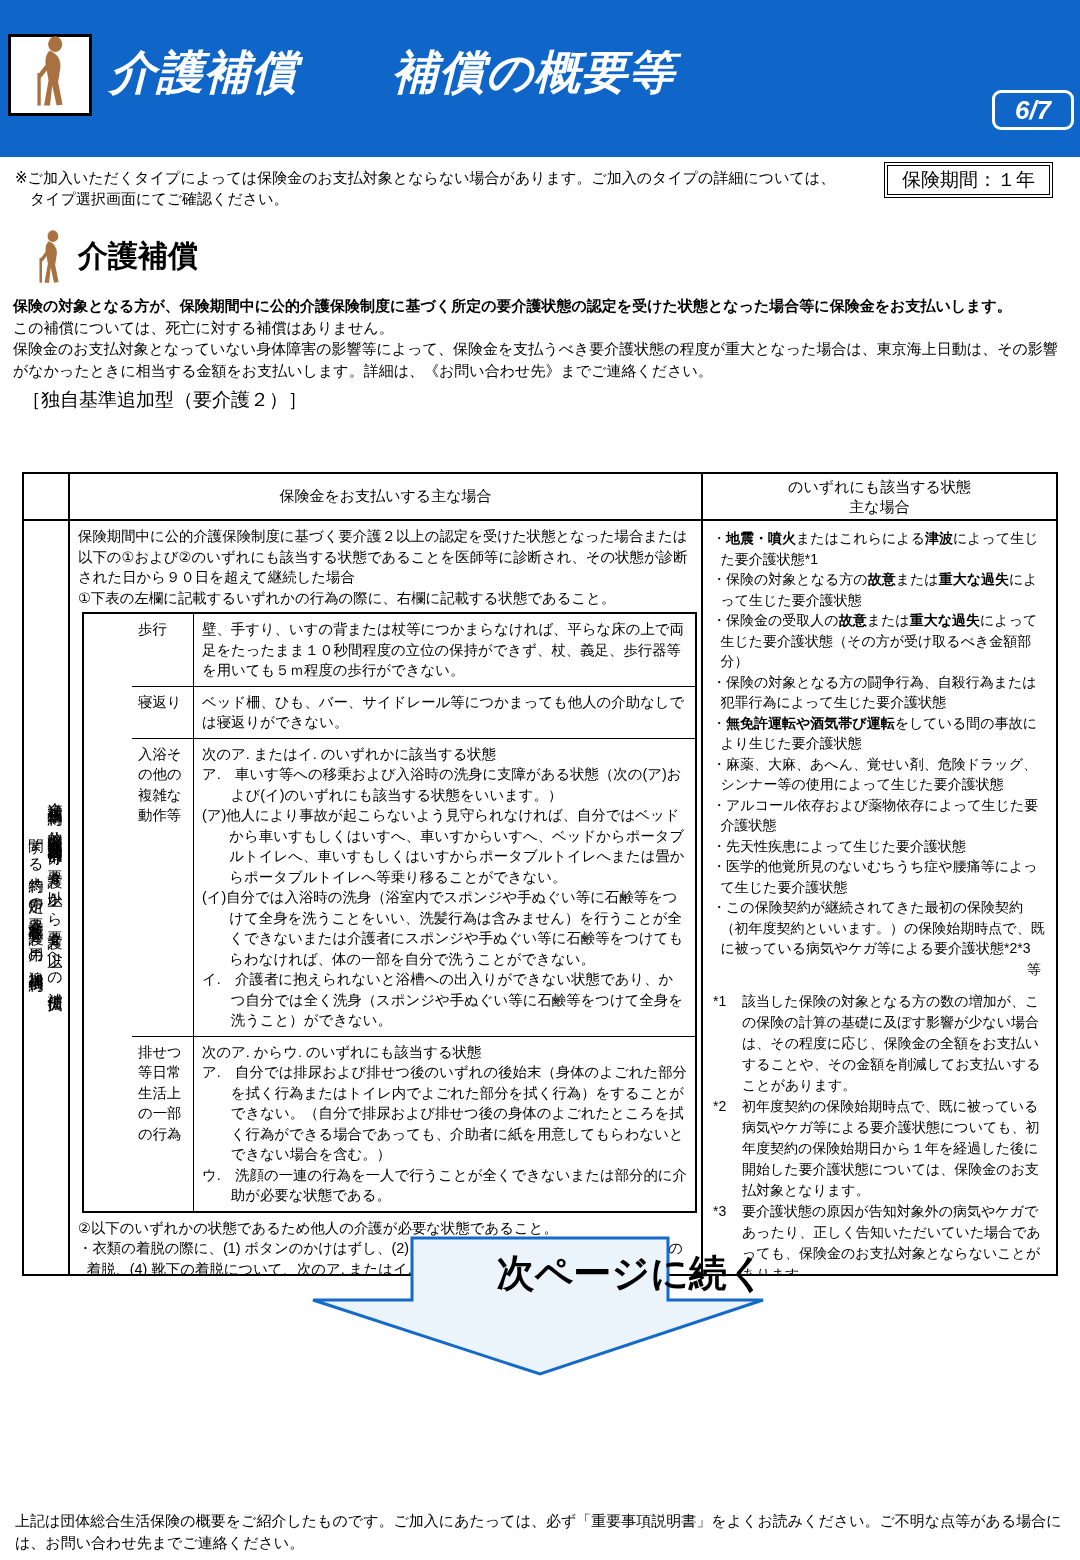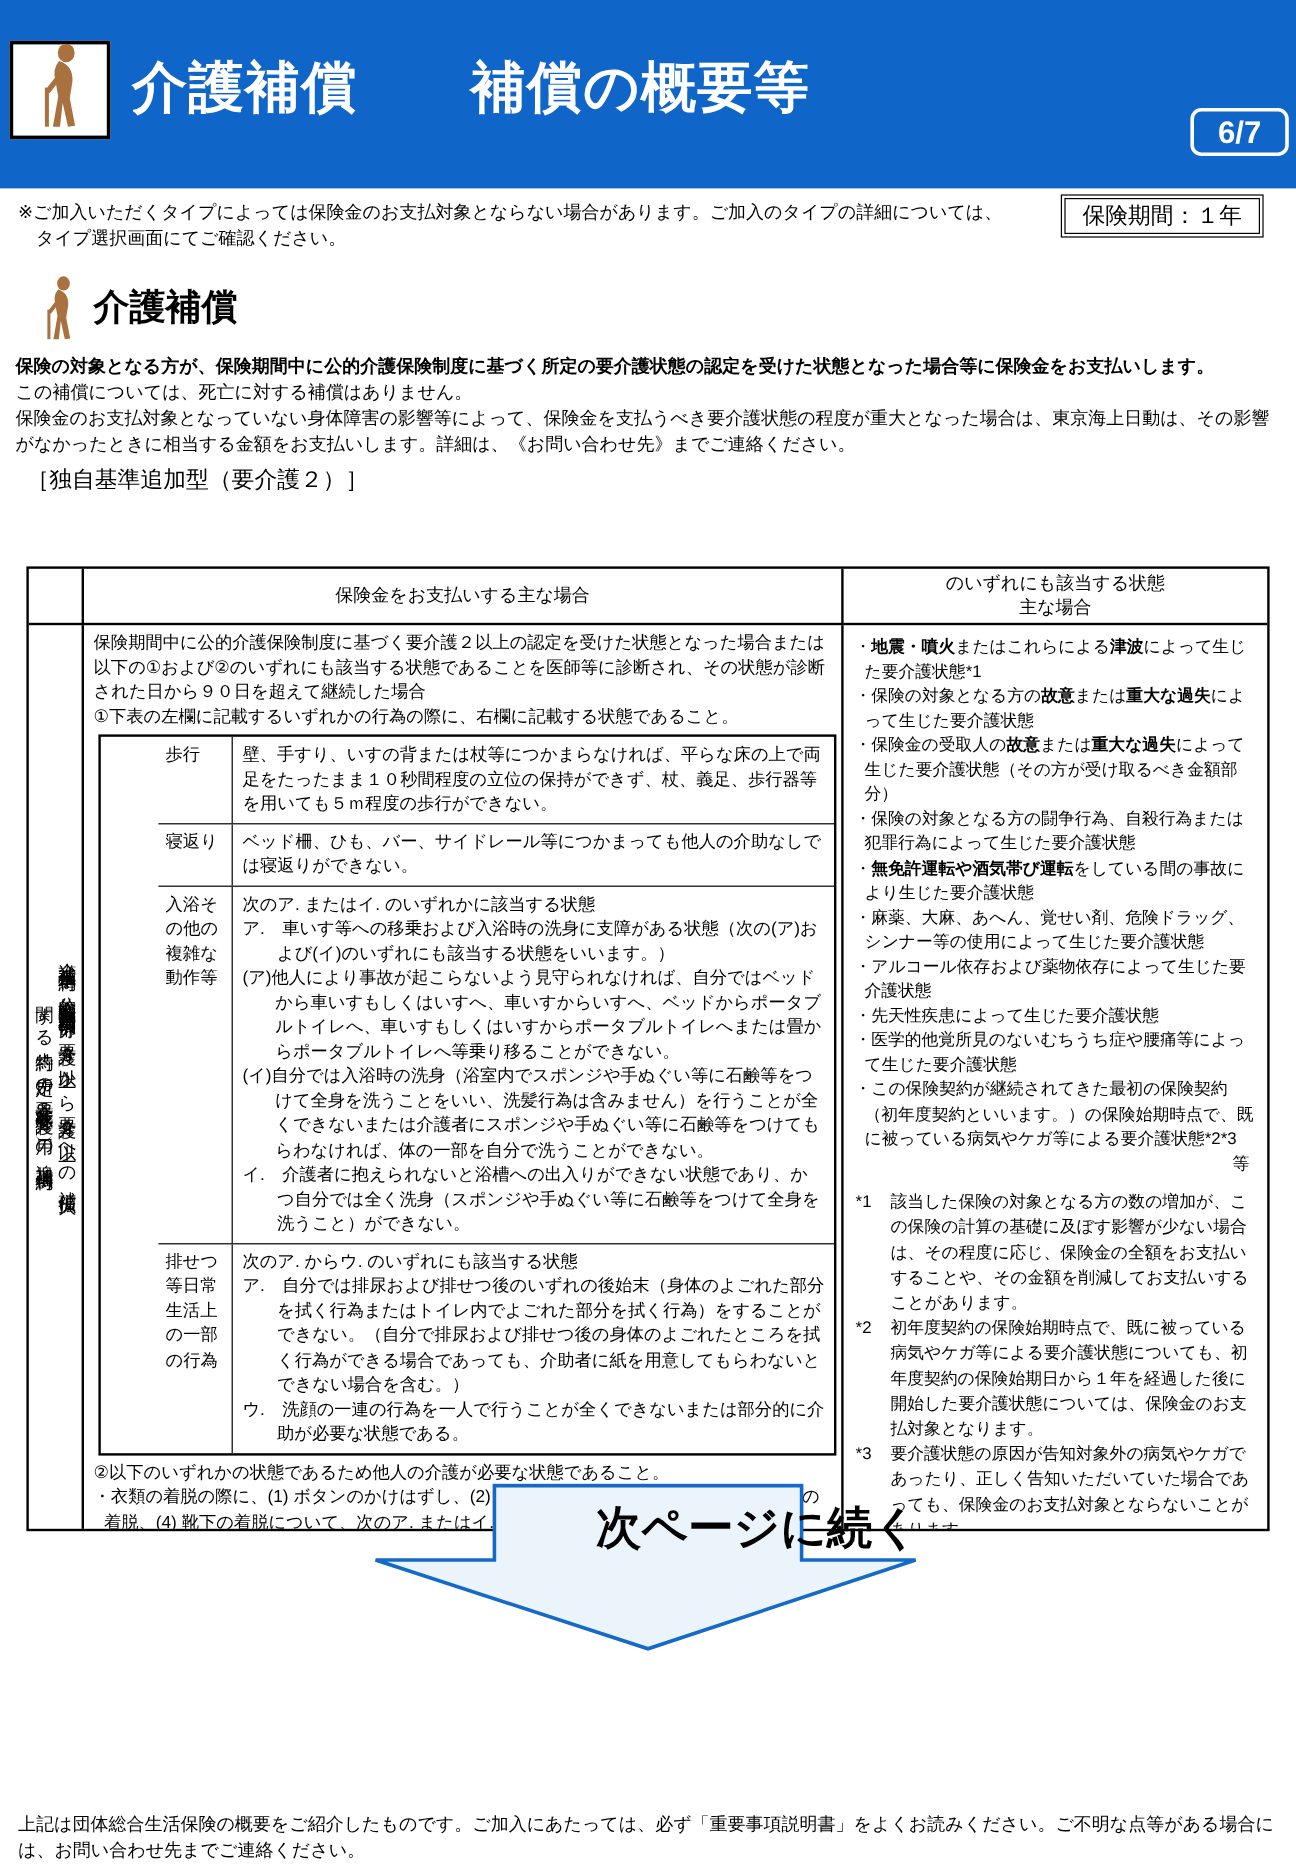--- a/index.html
+++ b/index.html
@@ -1,20 +1,20 @@
 <!DOCTYPE html>
 <html><head>
 <meta charset="utf-8">
 <style>
   html,body { margin:0; padding:0; }
   body { font-family:"Liberation Sans","DejaVu Sans",sans-serif; color:#000; background:#fff; }
   .page { position:relative; width:1080px; height:1560px; background:#fff; overflow:hidden; }
 
   
-  .banner { position:absolute; left:0; top:0; width:1080px; height:157px; background:#1065C8; }
+  .banner { position:absolute; left:0; top:0; width:1080px; height:157px; background:#1065C8;font-style:italic; }
   .icon-box { position:absolute; left:8px; top:34px; width:84px; height:82px; background:#fff; border:3px solid #000; box-sizing:border-box; display:flex; align-items:center; justify-content:center; }
   .banner-title { position:absolute; left:110px; top:42px; font-size:46px; font-weight:bold; color:#fff; letter-spacing:1px; white-space:nowrap; }
   .page-badge { position:absolute; left:992px; top:90px; width:82px; height:40px; border:3px solid #fff; border-radius:9px; box-sizing:border-box; color:#fff; font-size:26px; font-weight:bold; display:flex; align-items:center; justify-content:center; }
 
   
   .top-note { position:absolute; left:15px; top:167px; width:860px; font-size:15px; line-height:21px; }
   .period-box { position:absolute; left:884px; top:162px; border:1px solid #000; padding:2px; }
   .period-inner { border:1px solid #000; padding:1px 14px; font-size:19px; white-space:nowrap; }
 
   

